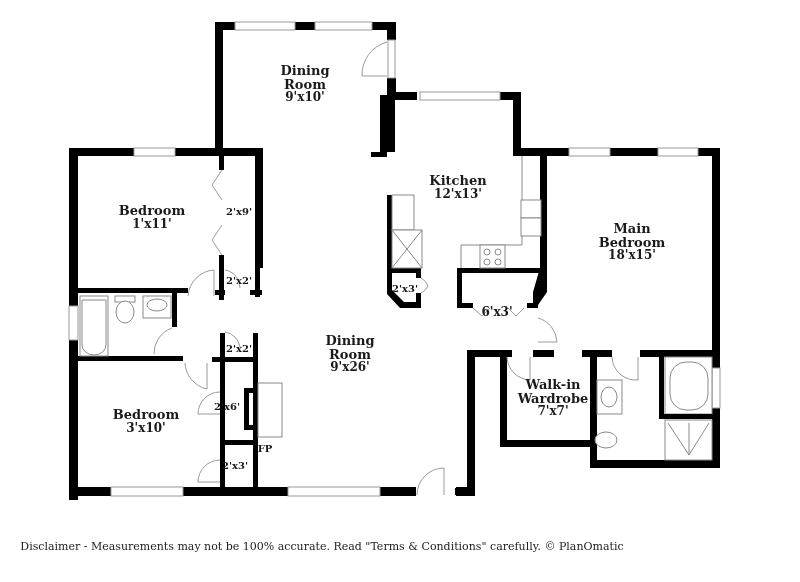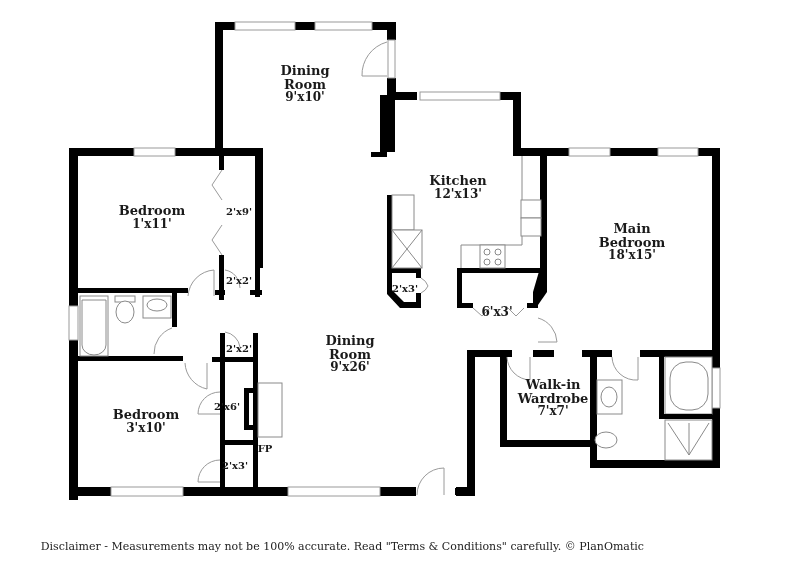--- a/index.html
+++ b/index.html
@@ -7,21 +7,21 @@
   #plan { position:absolute; left:0; top:0; width:800px; height:582px; }
   .wall { fill:#000; }
   .win { fill:#fff; stroke:#9a9a9a; stroke-width:1; }
   .fix { fill:#fff; stroke:#8a8a8a; stroke-width:1; }
   .thin { fill:none; stroke:#8a8a8a; stroke-width:1; }
   .door { fill:none; stroke:#9a9a9a; stroke-width:1; }
   .lbl { position:absolute; text-align:center; font-family:"DejaVu Serif", serif; font-weight:bold; color:#1a1a1a; line-height:1.05; transform:translateX(-50%); white-space:nowrap; }
   .lbl .name { font-size:13px; display:block; }
   .lbl .dim { font-size:12px; display:block; }
   .small { font-size:10px; font-weight:bold; }
-  .disclaimer { position:absolute; left:0; width:644px; top:540px; text-align:right; font-family:"DejaVu Serif", serif; font-size:11px; color:#222; }
+  .disclaimer { position:absolute; left:0; width:644px; top:540px; text-align:center; font-family:"DejaVu Serif", serif; font-size:11px; color:#222; }
 </style>
 </head>
 <body>
 
 <svg id="plan" viewBox="0 0 800 582" xmlns="http://www.w3.org/2000/svg">
 
   <g>
 
     <rect class="wall" x="215" y="22" width="8" height="130"></rect>
     <rect class="wall" x="215" y="22" width="20" height="8"></rect>

